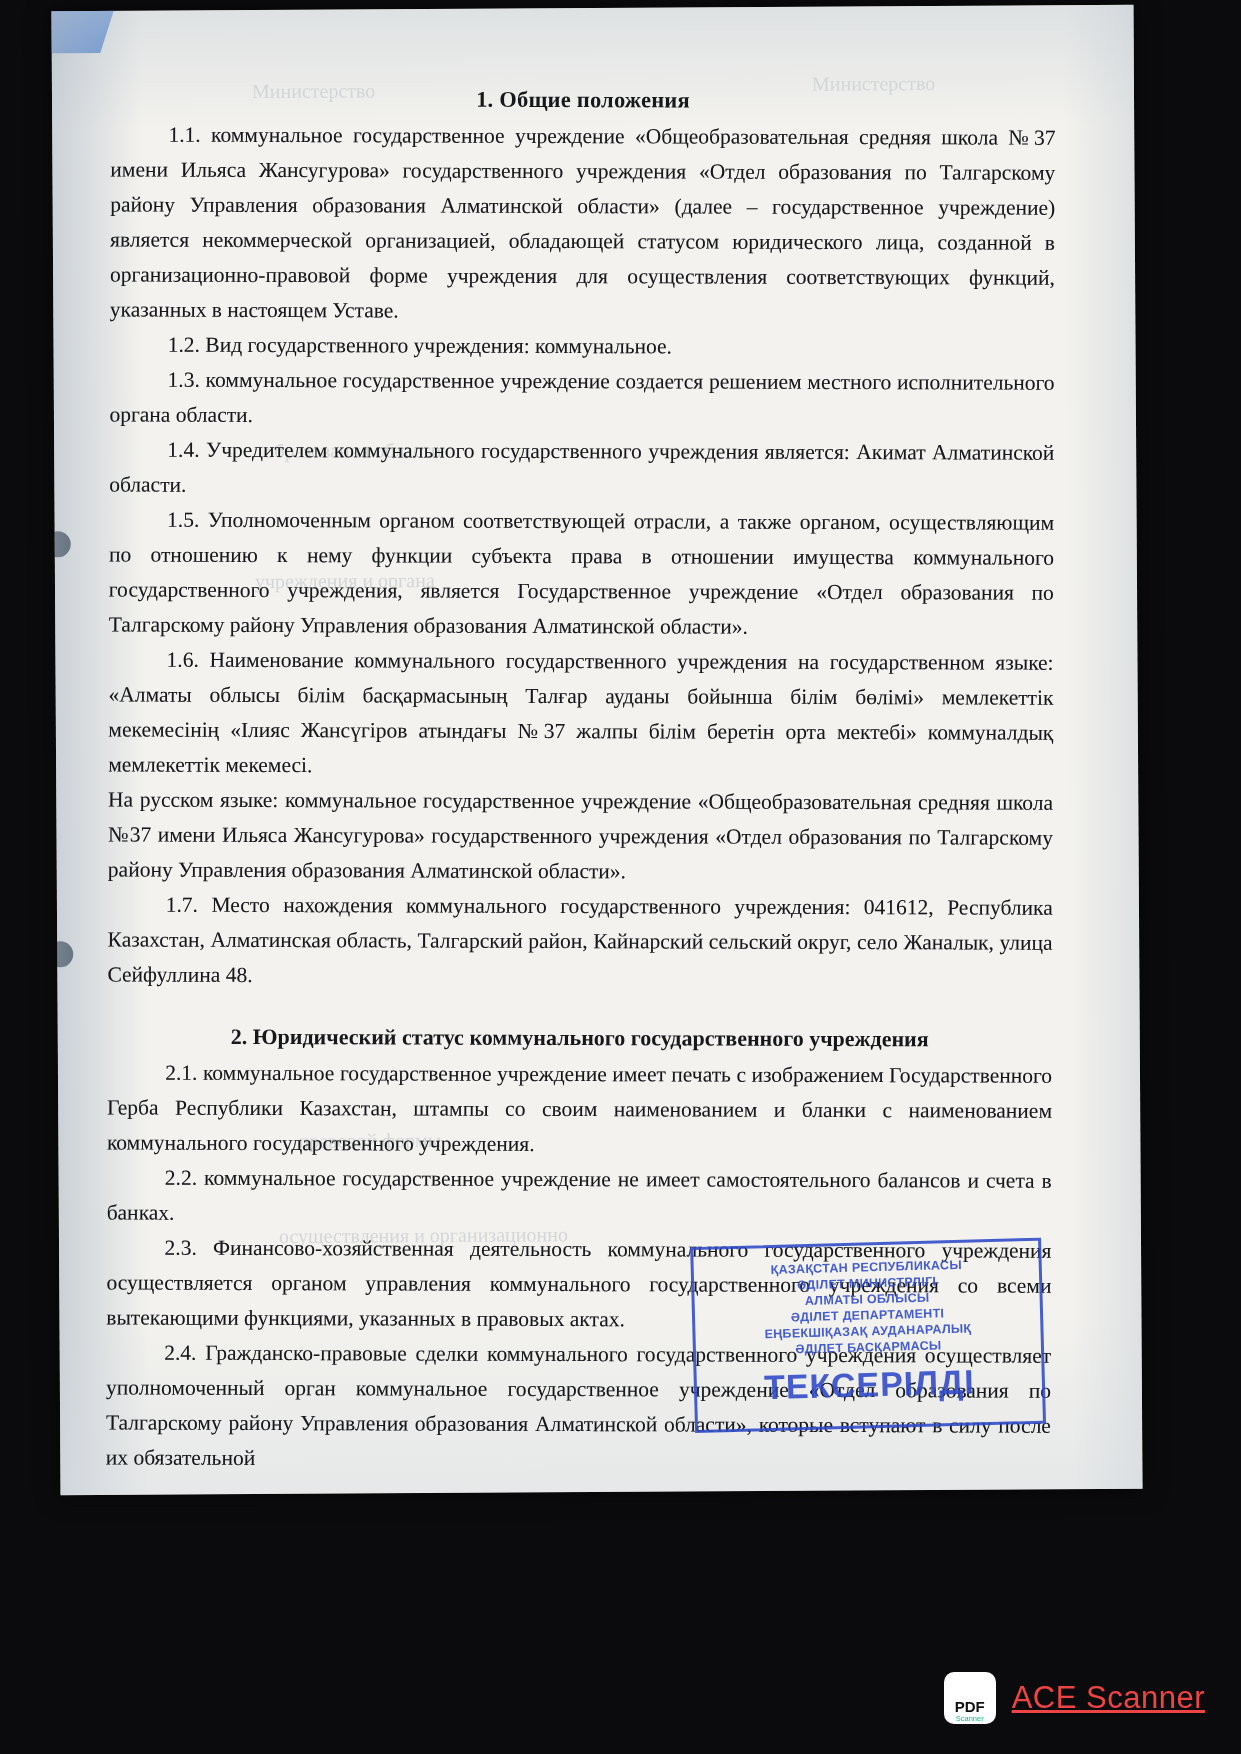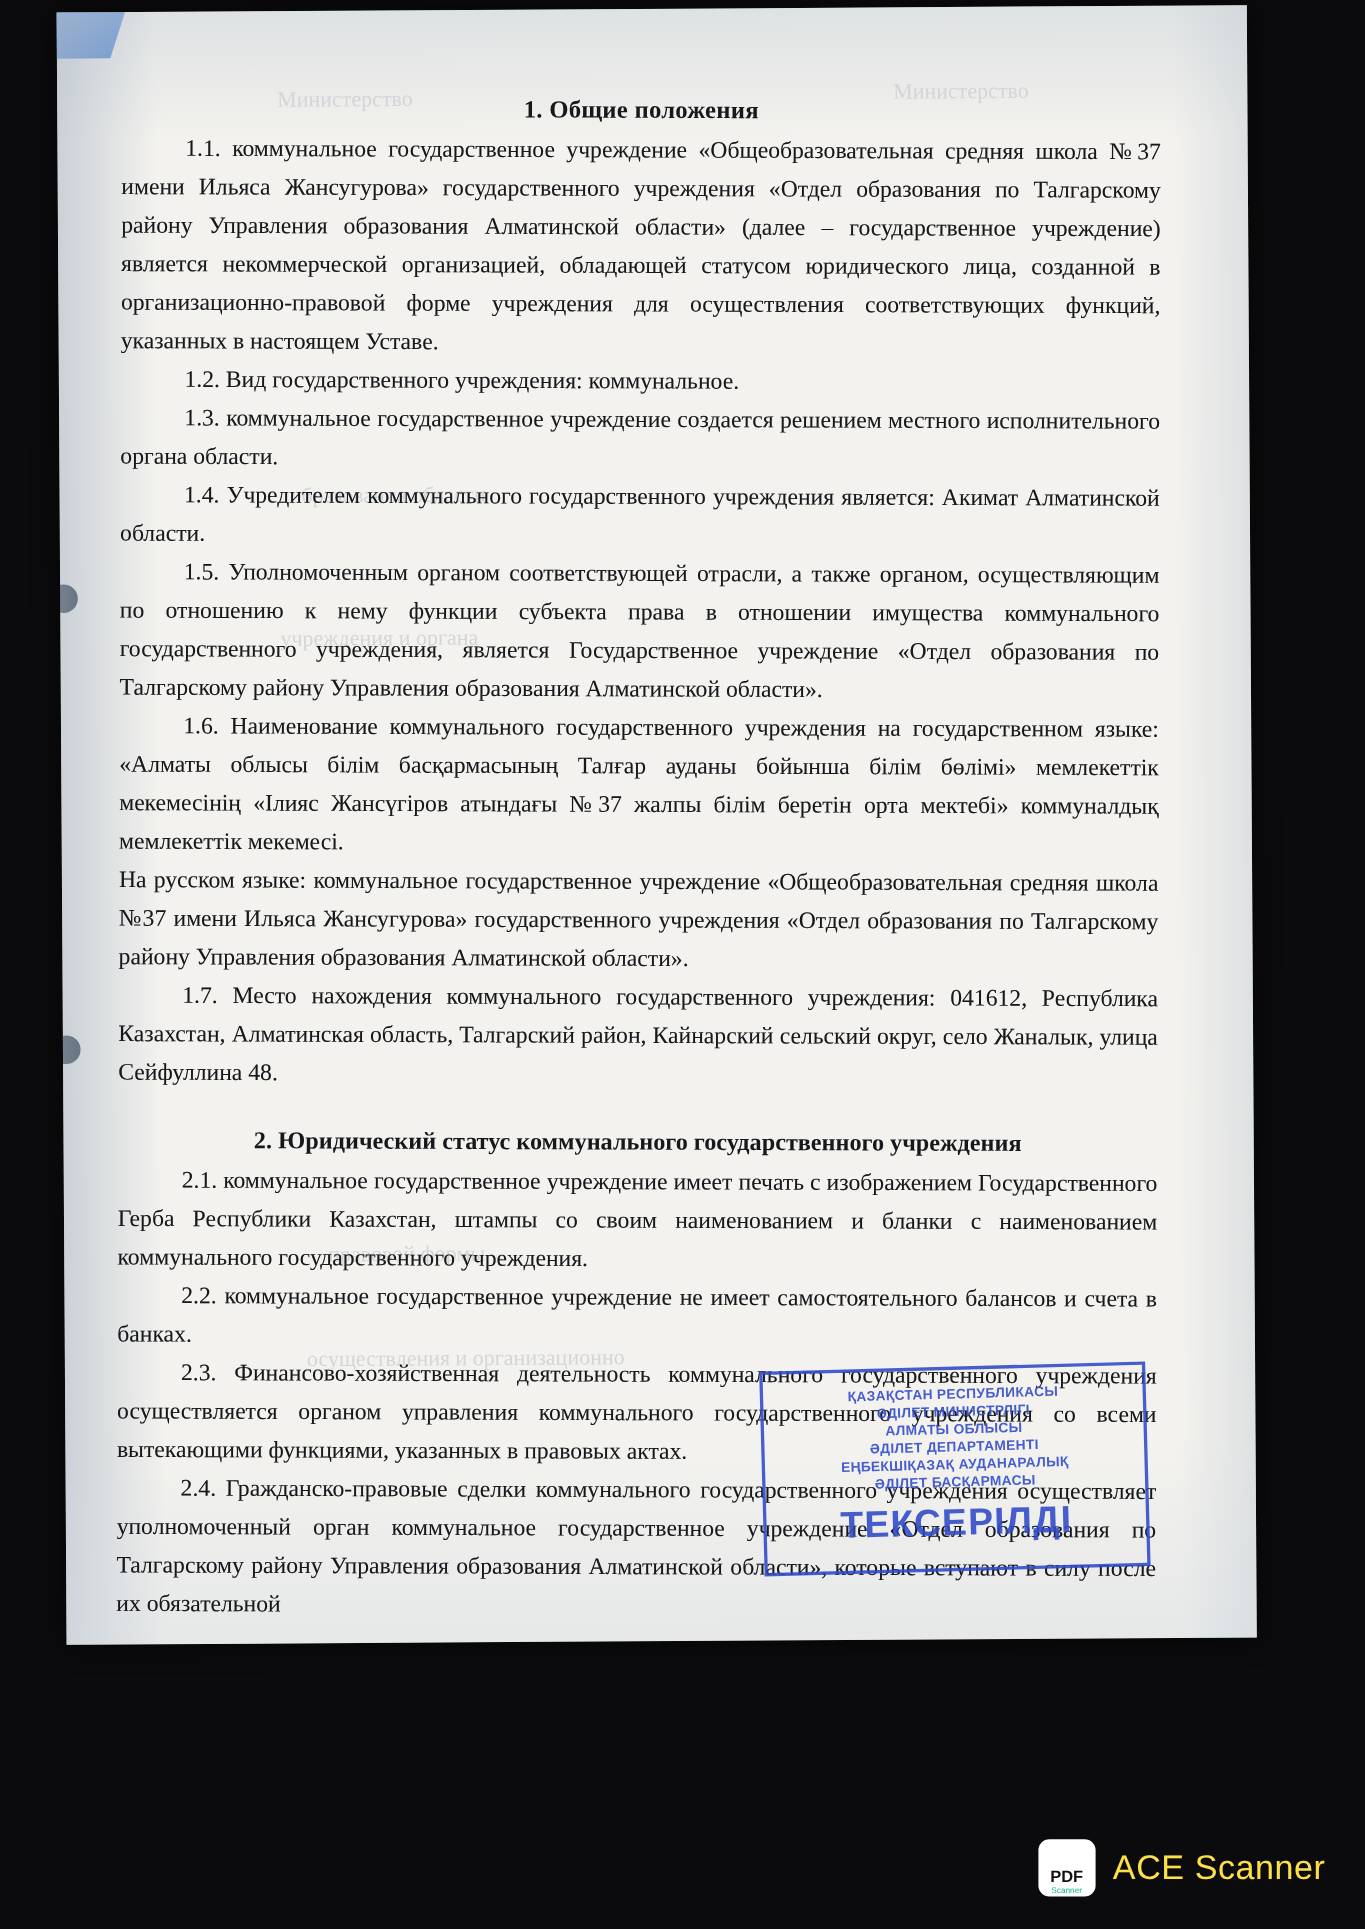--- a/index.html
+++ b/index.html
@@ -116,22 +116,23 @@
     display:flex;align-items:center;gap:16px;
   }
   .pdf-badge{
     width:52px;height:52px;border-radius:10px;background:#ffffff;
     display:flex;flex-direction:column;align-items:center;justify-content:flex-end;
     font-family:"Liberation Sans", sans-serif;
   }
   .pdf-badge .t1{font-size:15px;font-weight:bold;color:#111;line-height:15px;}
   .pdf-badge .t2{font-size:7.5px;font-weight:normal;color:#14b88a;line-height:10px;}
   .footer .name{
-    color:#fde047;font-size:31px;font-family:"Liberation Sans", sans-serif;
+    color:#ef4444;font-size:31px;font-family:"Liberation Sans", sans-serif;
     letter-spacing:.5px;
+    text-decoration:underline;
   }
 </style>
 </head>
 <body>
 
 <div class="page">
   <div class="corner-blue"></div>
   <div class="punch p1"></div>
   <div class="punch p2"></div>
 

